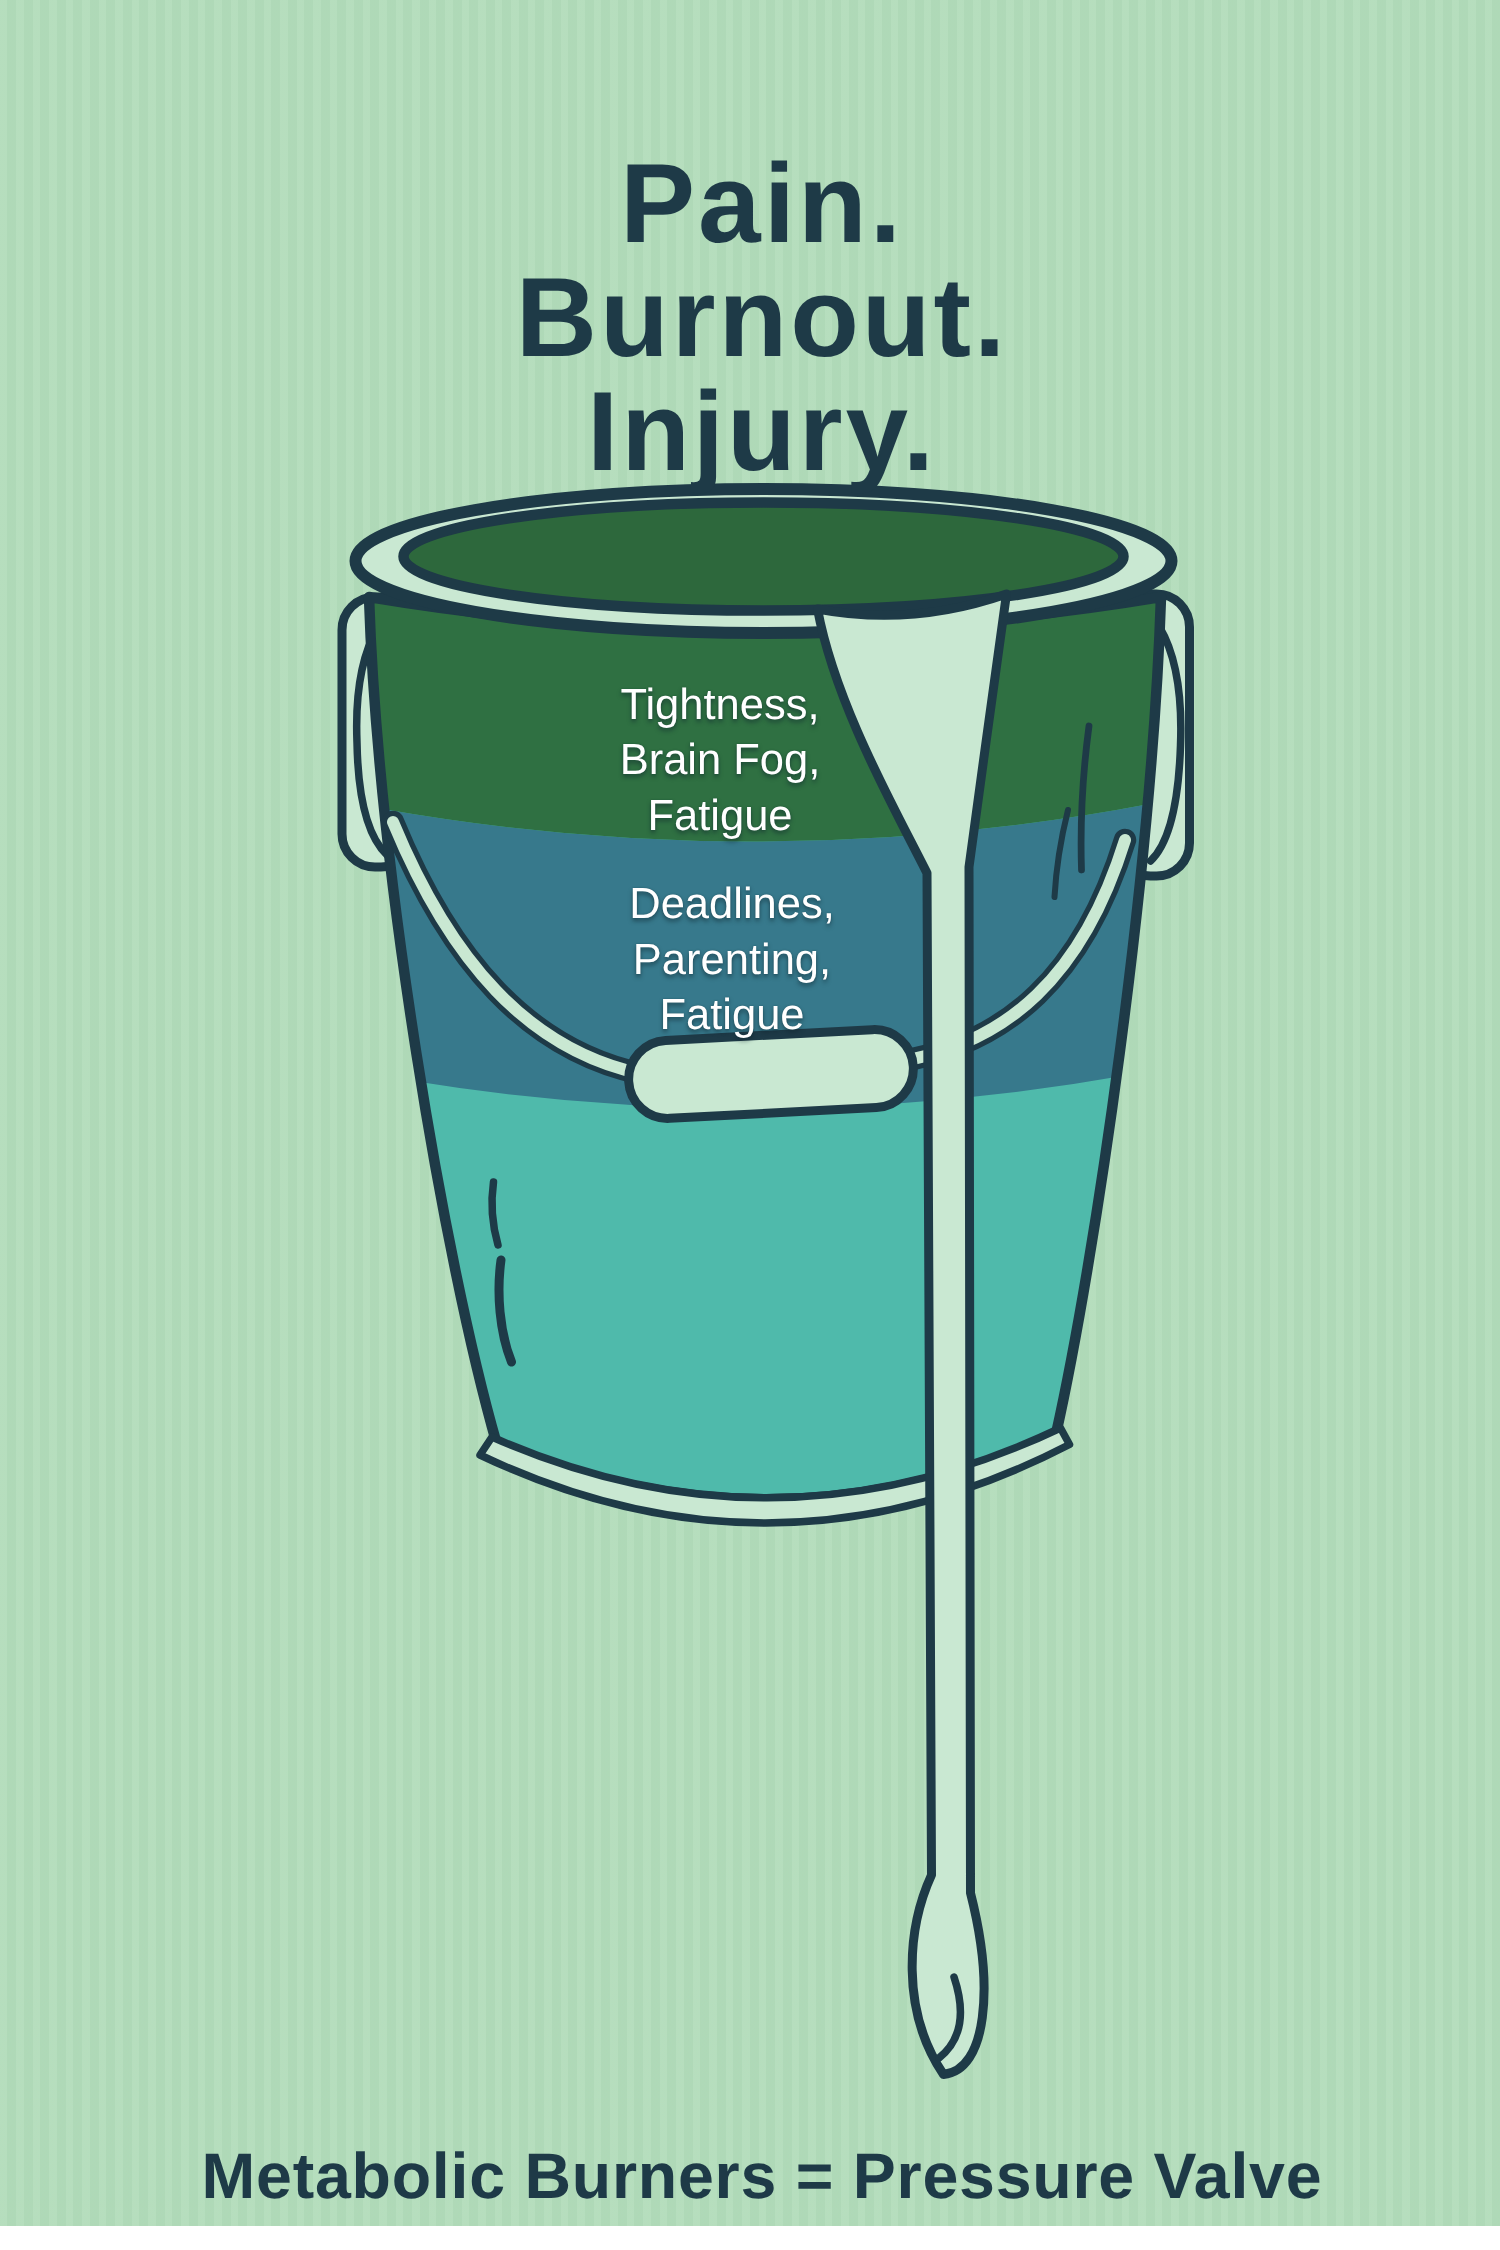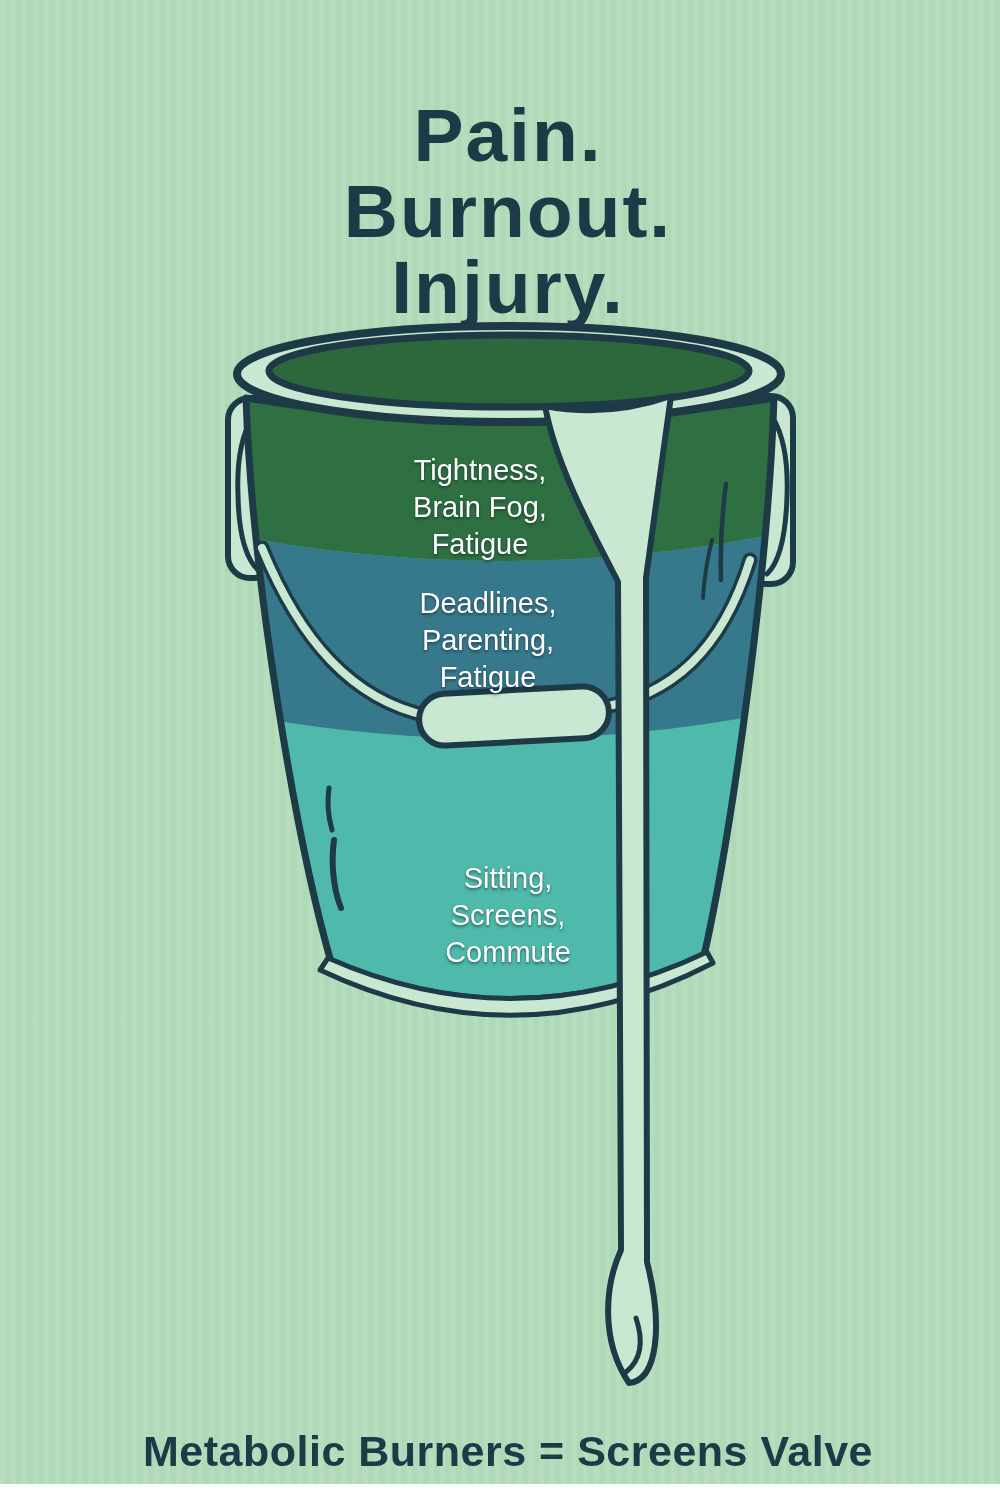--- a/index.html
+++ b/index.html
@@ -134,19 +134,16 @@
     <div>Burnout.</div>
     <div>Injury.</div>
   </header>
 
   <div class="layer-label label-top">Tightness,
 Brain Fog,
 Fatigue</div>
   <div class="layer-label label-middle">Deadlines,
 Parenting,
 Fatigue</div>
-  <div class="layer-label label-bottom">Sitting,
-Screens,
-Commute</div>
 
-  <div class="caption">Metabolic Burners = Screens Valve</div>
+  <div class="caption">Metabolic Burners = Pressure Valve</div>
 
 </div>
 
 </body></html>

